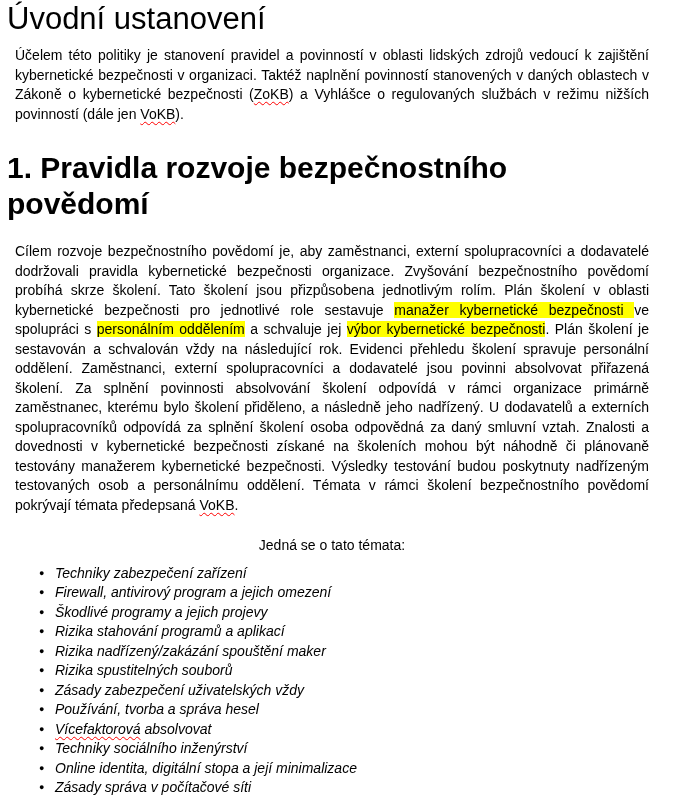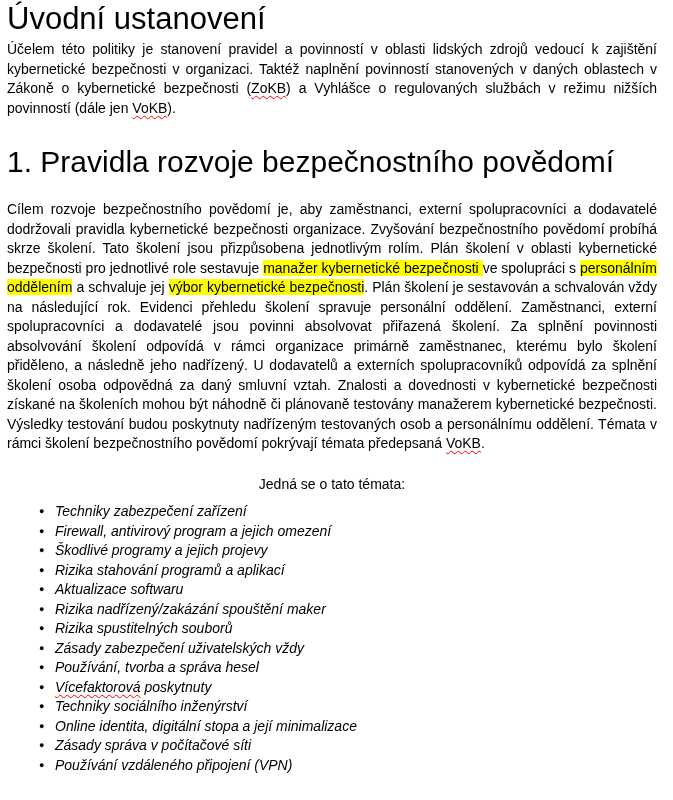--- a/index.html
+++ b/index.html
@@ -15,28 +15,28 @@
   .doc { padding: 0 16px 0 7px; width: 673px; }
   .doc-title {
     font-size: 31px;
     font-weight: 400;
     line-height: 38px;
     margin: 0 0 2px 0;
     letter-spacing: 0;
   }
   .section-heading {
     font-size: 30px;
-    font-weight: 400;
+    font-weight: 700;
     line-height: 36px;
     margin: 26px 0 20px 0;
   }
   .body-text {
     font-size: 14px;
     line-height: 19.5px;
-    margin: 0;
+    margin: 8px;
   }
   .justified { text-align: justify; }
   .list-intro { margin-top: 21px; text-align: center; }
   .topics { list-style: none; margin: 8px; padding: 0; font-style: italic; }
   .topics li {
     font-size: 14px;
     line-height: 19.5px;
     position: relative;
     padding-left: 40px;
   }
@@ -70,24 +70,23 @@
 
   <p class="body-text justified"><span>Cílem rozvoje bezpečnostního povědomí je, aby zaměstnanci, externí spolupracovníci a dodavatelé dodržovali pravidla kybernetické bezpečnosti organizace. Zvyšování bezpečnostního povědomí probíhá skrze školení. Tato školení jsou přizpůsobena jednotlivým rolím. Plán školení v oblasti kybernetické bezpečnosti pro jednotlivé role sestavuje </span><span class="hl">manažer kybernetické bezpečnosti </span><span>ve spolupráci s </span><span class="hl">personálním oddělením</span><span> a schvaluje jej </span><span class="hl">výbor kybernetické bezpečnosti</span><span>. Plán školení je sestavován a schvalován vždy na následující rok. Evidenci přehledu školení spravuje personální oddělení. Zaměstnanci, externí spolupracovníci a dodavatelé jsou povinni absolvovat přiřazená školení. Za splnění povinnosti absolvování školení odpovídá v rámci organizace primárně zaměstnanec, kterému bylo školení přiděleno, a následně jeho nadřízený. U dodavatelů a externích spolupracovníků odpovídá za splnění školení osoba odpovědná za daný smluvní vztah. Znalosti a dovednosti v kybernetické bezpečnosti získané na školeních mohou být náhodně či plánovaně testovány manažerem kybernetické bezpečnosti. Výsledky testování budou poskytnuty nadřízeným testovaných osob a personálnímu oddělení. Témata v rámci školení bezpečnostního povědomí pokrývají témata předepsaná </span><span class="sp">VoKB</span><span>.</span></p>
 
   <p class="body-text list-intro">Jedná se o tato témata:</p>
 
   <ul class="topics">
       <li><span>Techniky zabezpečení zařízení</span></li>
       <li><span>Firewall, antivirový program a jejich omezení</span></li>
       <li><span>Škodlivé programy a jejich projevy</span></li>
       <li><span>Rizika stahování programů a aplikací</span></li>
-      <li><span>Aktualizace softwaru</span></li>
       <li><span>Rizika nadřízený/zakázání spouštění maker</span></li>
       <li><span>Rizika spustitelných souborů</span></li>
       <li><span>Zásady zabezpečení uživatelských vždy</span></li>
       <li><span>Používání, tvorba a správa hesel</span></li>
-      <li><span class="sp">Vícefaktorová</span><span> poskytnuty</span></li>
+      <li><span class="sp">Vícefaktorová</span><span> absolvovat</span></li>
       <li><span>Techniky sociálního inženýrství</span></li>
       <li><span>Online identita, digitální stopa a její minimalizace</span></li>
       <li><span>Zásady správa v počítačové síti</span></li>
       <li><span>Používání vzdáleného připojení (VPN)</span></li>
     </ul>
 </div>
 
 </body></html>

